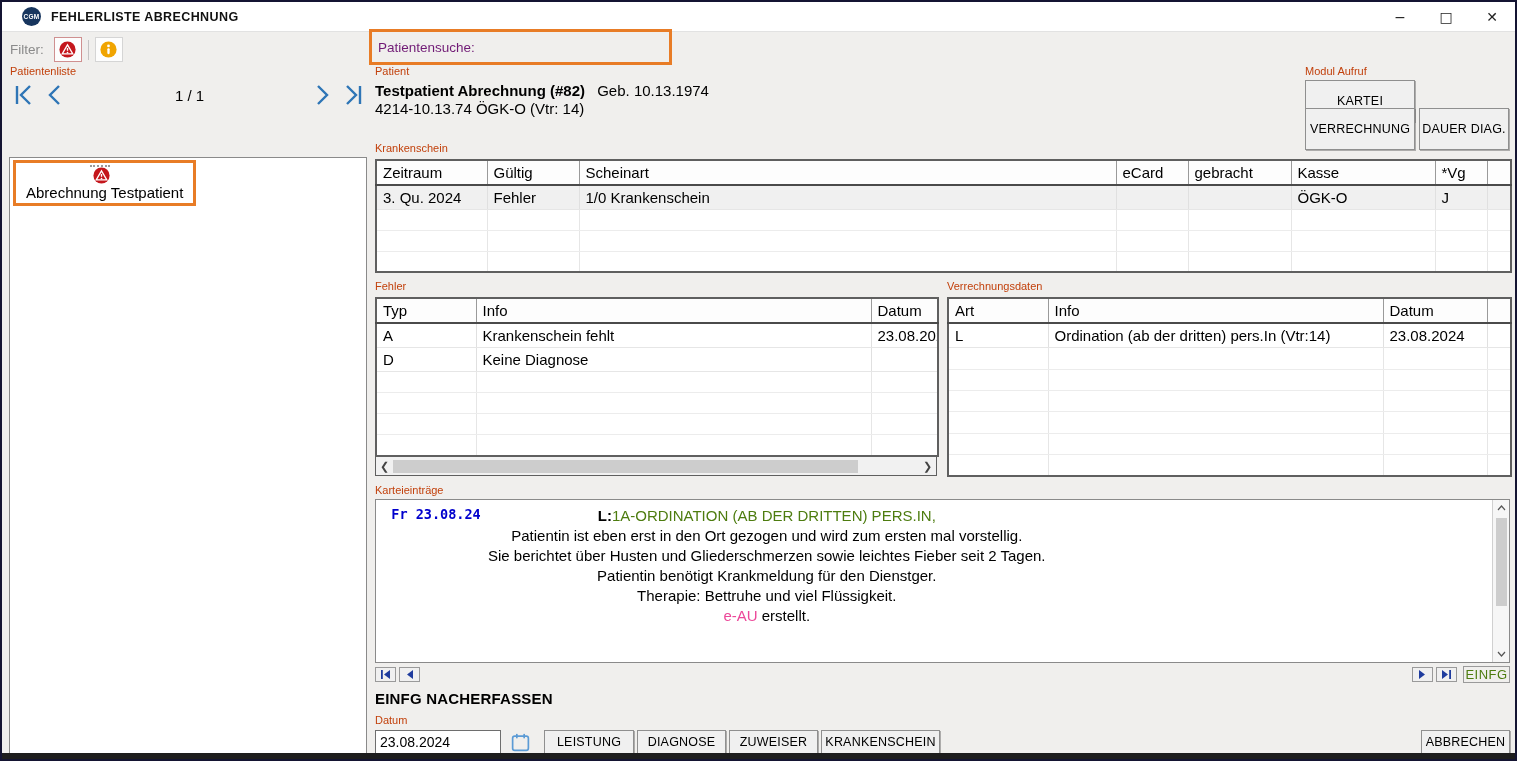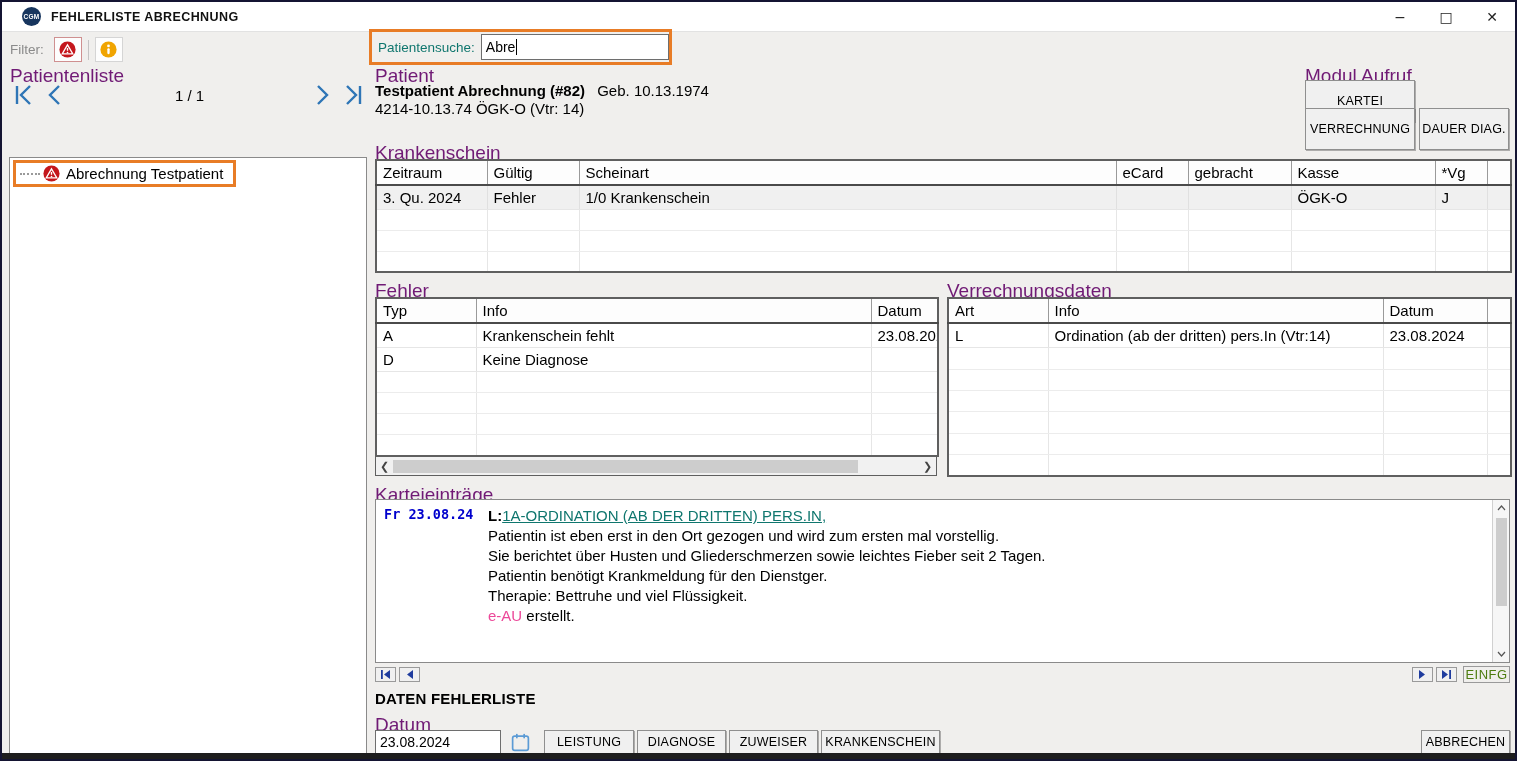--- a/index.html
+++ b/index.html
@@ -13,61 +13,61 @@
               border-bottom:1px solid #e2e2e2; display:flex; align-items:center; }
   .logo { width:19px; height:19px; border-radius:50%; background:#17355e; color:#fff;
           font-size:6.5px; font-weight:bold; display:flex; align-items:center; justify-content:center;
           margin-left:20px; letter-spacing:.3px; }
   .wtitle { margin-left:10px; font-size:12.5px; font-weight:bold; color:#111; letter-spacing:.4px; }
   .wctrls { margin-left:auto; display:flex; align-items:center; height:100%; }
   .wbtn { width:46px; height:100%; display:flex; align-items:center; justify-content:center;
           font-size:14px; color:#222; font-family:"DejaVu Sans", sans-serif; cursor:default; }
 
   
-  .glabel { position:absolute; font-size:19px; color:#701a75; }
+  .glabel { position:absolute; font-size:11px; color:#c2410c; }
   .btn { background:#f0f0f0; border:1px solid #8f8f8f; box-shadow:1px 1px 0 rgba(90,90,90,.45);
          font-size:12.5px; color:#000; display:flex; align-items:center; justify-content:center;
          font-family:"Liberation Sans", sans-serif; letter-spacing:.2px; }
   .textbox { background:#fff; border:1px solid #6e6e6e; display:flex; align-items:center;
              font-size:14px; color:#000; padding:0 4px; }
   .caret { display:inline-block; width:1px; height:16px; background:#000; margin-left:1px; }
 
   
   .filter-row { position:absolute; left:8px; top:35px; display:flex; align-items:center; gap:6px; }
   .filter-label { font-size:13.5px; color:#8a8a8a; margin-right:4px; }
   .fbtn { width:28px; height:25px; background:#fdfdfd; display:flex; align-items:center; justify-content:center; }
   .fbtn.alert { border:1px solid #cf9090; }
   .fbtn.info  { border:1px solid #d5d5d5; }
   .fdiv { width:1px; height:20px; background:#c4c4c4; }
 
   
   .search-box { position:absolute; left:367px; top:27px; width:303px; height:36px;
                 border:3px solid #e87c26; display:flex; align-items:center; padding-left:6px; background:#f0efed; }
-  .search-label { font-size:13.5px; color:#0f766e; margin-right:6px; white-space:nowrap;text-align:center; }
+  .search-label { font-size:13.5px; color:#701a75; margin-right:6px; white-space:nowrap;text-align:center; }
   .search-input { width:192px; height:26px; }
 
   
   .nav-row { position:absolute; left:8px; top:80px; width:357px; height:26px; display:flex; align-items:center; }
   .nav-ico { cursor:pointer; display:flex; }
   .page-ind { font-size:15px; color:#000; position:absolute; left:165px; }
 
   
   .pat-name-row { position:absolute; left:373px; top:80px; font-size:15px; color:#000; white-space:nowrap; }
   .pat-name { font-weight:bold; }
   .pat-birth { margin-left:8px; }
   .pat-ins { position:absolute; left:373px; top:98px; font-size:15px; color:#000; }
 
   
   .mbtn { position:absolute; height:42px; }
 
   
   .tree { position:absolute; left:7px; top:155px; width:358px; height:599px; background:#fff;
           border:1px solid #8a8a8a; }
   .tree-item { position:absolute; left:3px; top:2px; display:flex; align-items:center;
-               border:3px solid #e87c26; padding:2px 10px 2px 4px; background:#fff; cursor:pointer; }
+               border:3px solid #e87c26; padding:2px 10px 2px 4px; background:#fff; cursor:pointer;flex-direction:column; }
   .tree-dots { width:20px; border-top:2px dotted #9a9a9a; margin-right:3px; }
   .tree-label { font-size:15px; color:#000; margin-left:6px; white-space:nowrap; }
 
   
   table.grid { border-collapse:collapse; table-layout:fixed; position:absolute; background:#fff;
                border:2px solid #5f5f5f; }
   table.grid th { font-weight:normal; text-align:left; font-size:15px; color:#000; padding:0 6px;
                   border-right:1px solid #9a9a9a; border-bottom:2px solid #4a4a4a; height:25px;
                   background:#fdfdfd; white-space:nowrap; overflow:hidden; }
   table.grid th:last-child { border-right:none; }
@@ -82,26 +82,26 @@
   
   .hscroll { position:absolute; left:373px; top:455px; width:562px; height:19px; background:#f1f1f1;
              border:1px solid #5f5f5f; border-top:none; display:flex; align-items:center; }
   .hs-arrow { width:17px; height:100%; display:flex; align-items:center; justify-content:center;
               color:#444; font-size:11px; }
   .hs-thumb { height:13px; background:#cdcdcd; width:465px; }
 
   
   .kartei-box { position:absolute; left:373px; top:497px; width:1135px; height:164px; background:#fff;
                 border:1px solid #8a8a8a; display:flex; }
-  .kartei-content { flex:1; padding:6px 0 0 8px; display:flex; overflow:hidden; }
+  .kartei-content { flex:1; padding:6px 0 0 8px; display:flex; overflow:hidden;text-align:center; }
   .kdate { width:104px; font-family:"DejaVu Sans Mono", monospace; font-size:13.5px; font-weight:bold;
            color:#0000cd; white-space:nowrap; }
   .ktext { font-size:15px; color:#000; line-height:20px; }
   .kprefix { font-weight:bold; }
-  .ktitle { color:#0f766e;text-decoration:underline; }
+  .ktitle { color:#4d7c0f; }
   .keau { color:#ec4899; }
   .vscroll { width:17px; border-left:1px solid #d0d0d0; background:#f6f6f6; display:flex;
              flex-direction:column; align-items:center; }
   .vs-arrow { height:16px; width:100%; display:flex; align-items:center; justify-content:center; color:#666; }
   .vs-thumb { width:11px; height:88px; background:#cdcdcd; margin-top:2px; }
   .vs-spacer { flex:1; }
 
   
   .knav { position:absolute; display:flex; gap:3px; }
   .kbtn { width:21px; height:15px; background:#f0f0f0; border:1px solid #9a9a9a;
@@ -147,24 +147,20 @@
       <svg width="17" height="17" viewBox="0 0 16 16">
         <circle cx="8" cy="8" r="7.6" fill="#f0a400"></circle>
         <circle cx="8" cy="4.6" r="1.3" fill="#fff"></circle>
         <rect x="6.9" y="6.8" width="2.2" height="5.6" rx="1" fill="#fff"></rect>
       </svg>
     </div>
   </div>
 
   <div class="search-box">
     <span class="search-label">Patientensuche:</span>
-    <div class="textbox search-input">
-      <span>Abre</span>
-        <span class="caret"></span>
-    </div>
   </div>
 
   <div class="glabel" style="left:8px; top:63px;">Patientenliste</div>
   <div class="nav-row">
     <span class="nav-ico" style="margin-left:2px;">
       <svg width="24" height="24" viewBox="0 0 24 24">
           <path d="M5 3v18" stroke="#2e75b6" stroke-width="2.4" fill="none"></path>
           <path d="M18 3 L9 12 L18 21" stroke="#2e75b6" stroke-width="2.4" fill="none"></path>
         </svg>
     </span>
@@ -439,21 +435,21 @@
     </div>
     <div class="kbtn">
       <svg width="11" height="9" viewBox="0 0 11 9">
           <path d="M1 0 L7 4.5 L1 9 Z" fill="#1f3c9e"></path>
           <rect x="8.2" y="0" width="1.8" height="9" fill="#1f3c9e"></rect>
         </svg>
     </div>
   </div>
   <div class="einfg">EINFG</div>
 
-  <div class="nach-title">DATEN FEHLERLISTE</div>
+  <div class="nach-title">EINFG NACHERFASSEN</div>
   <div class="glabel" style="left:373px; top:712px;">Datum</div>
   <div class="textbox" style="position:absolute; left:373px; top:728px; width:126px; height:24px;">
     <span>23.08.2024</span>
   </div>
   <div style="position:absolute; left:506px; top:728px; width:24px; height:24px; display:flex; align-items:center; justify-content:center;">
     <svg width="21" height="21" viewBox="0 0 20 20">
       <rect x="2.5" y="4" width="15" height="13.5" rx="2" fill="none" stroke="#5b9bd5" stroke-width="1.6"></rect>
       <line x1="6.5" y1="1.8" x2="6.5" y2="6" stroke="#5b9bd5" stroke-width="1.6"></line>
       <line x1="13.5" y1="1.8" x2="13.5" y2="6" stroke="#5b9bd5" stroke-width="1.6"></line>
     </svg>

